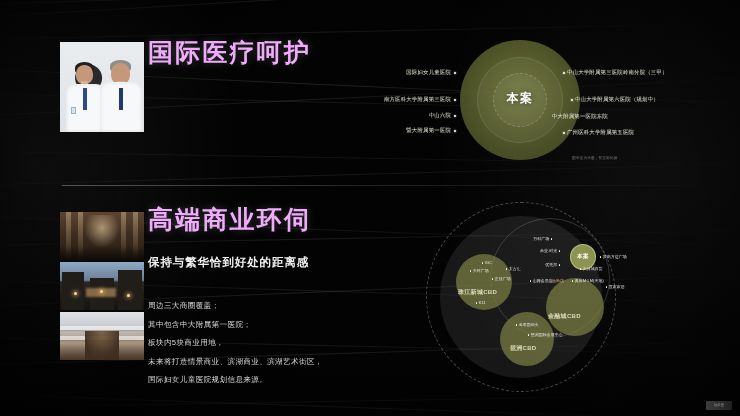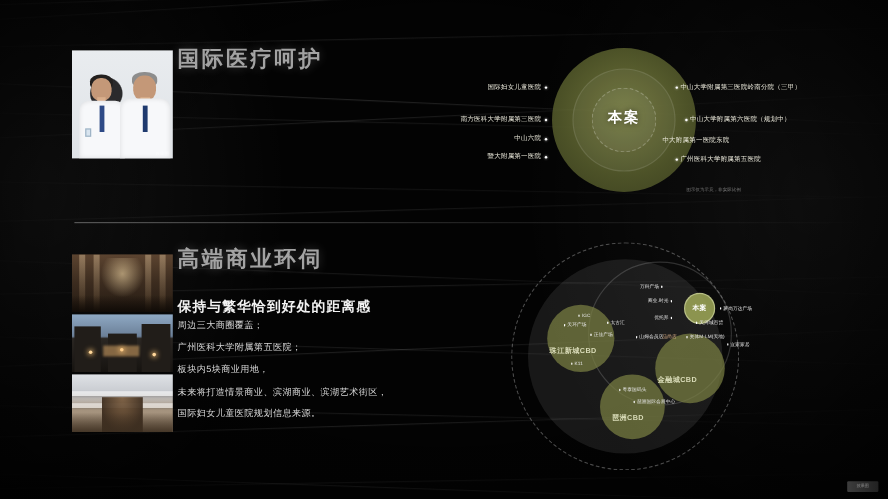--- a/index.html
+++ b/index.html
@@ -61,21 +61,21 @@
   .ph-street .b { position:absolute; background:#211d19; }
   .ph-street .lamp { position:absolute; width:3px; height:3px; border-radius:50%;
      background:#ffd79a; box-shadow:0 0 4px 1px rgba(255,200,120,.8); }
   .ph-mall { background:linear-gradient(180deg,#dfe2e6 0%,#c9ccd1 30%,#a99782 62%,#7d6b56 100%); }
   .ph-mall .tier { position:absolute; left:0; right:0; height:4px;
      background:rgba(255,255,255,.55); box-shadow:0 1px 2px rgba(0,0,0,.18); }
   .ph-mall .pit { position:absolute; left:30%; top:40%; width:40%; height:60%;
      background:radial-gradient(ellipse at 50% 0%, rgba(120,90,60,.9), rgba(60,44,30,.95) 75%); }
 
   
-  .h1 { font-size:18px; font-weight:700; letter-spacing:2.2px; color:#a3a3a3;
+  .h1 { font-size:25px; font-weight:700; letter-spacing:2.2px; color:#f0abfc;
         text-shadow:0 0 9px rgba(255,255,255,.22); line-height:1; }
   .h2 { font-size:11.5px; font-weight:700; letter-spacing:.9px; color:#f2f2f2; }
   .body-line { font-size:7.6px; line-height:1; letter-spacing:.35px; color:#d7d7d7; margin-bottom:9.5px; }
   .note { font-size:3.6px; letter-spacing:.2px; color:rgba(255,255,255,.45); }
 
   
   .bubble-wrap { position:absolute; }
   .ring { position:absolute; border-radius:50%; }
   .ring-outer { background:radial-gradient(circle at 50% 45%, rgba(118,124,62,.92), rgba(86,92,44,.88) 60%, rgba(70,76,36,.82) 100%); }
   .ring-mid { background:rgba(255,255,255,.045); border:.5px solid rgba(255,255,255,.10); }
@@ -222,23 +222,23 @@
       <div class="tier" style="top:14px;"></div>
       <div class="tier" style="top:24px;"></div>
       <div class="pit"></div>
       <div style="position:absolute;left:0;right:0;bottom:0;height:16px;background:linear-gradient(180deg,rgba(120,96,70,0),rgba(60,46,32,.85));"></div>
     </div>
   </div>
 
   <div class="section" style="left:148px; top:207px; width:270px;">
     <div class="h1">高端商业环伺</div>
     <div class="h2" style="margin-top:23px;">保持与繁华恰到好处的距离感</div>
-    <div style="margin-top:4px;">
+    <div style="margin-top:32px;">
       <div class="body-line" style="margin-bottom:11px;">周边三大商圈覆盖；</div>
-      <div class="body-line" style="margin-bottom:11px;">广州医科大学附属第五医院；</div>
+      <div class="body-line" style="margin-bottom:11px;">其中包含中大附属第一医院；</div>
       <div class="body-line" style="margin-bottom:11px;">板块内5块商业用地，</div>
       <div class="body-line" style="margin-bottom:11px;">未来将打造情景商业、滨湖商业、滨湖艺术街区，</div>
       <div class="body-line">国际妇女儿童医院规划信息来源。</div>
     </div>
   </div>
 
   <div class="cbd-stage" style="left:418px; top:196px; width:210px; height:200px;">
 
     <div class="c-dash" style="left:8px;  top:6px;  width:190px; height:190px;"></div>
     <div class="c-big" style="left:22px; top:20px; width:162px; height:162px;"></div>

